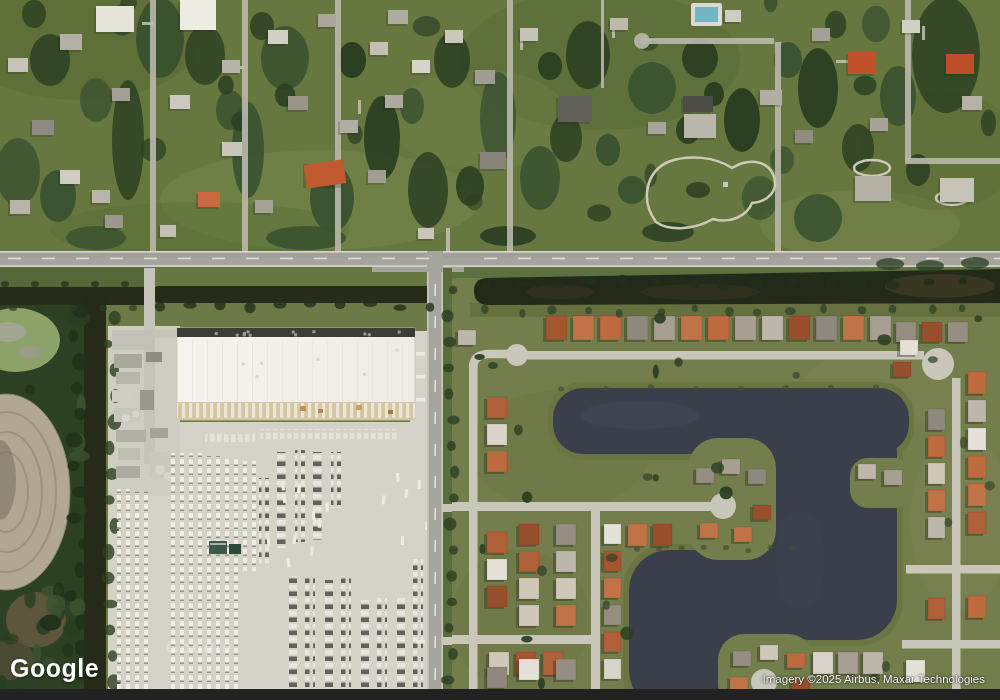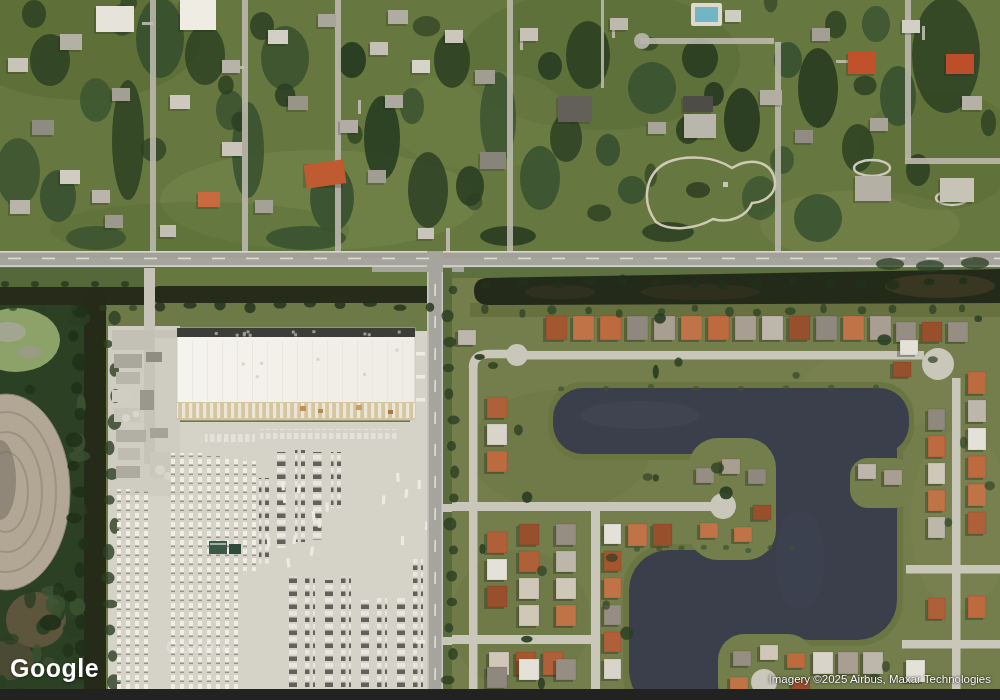--- a/index.html
+++ b/index.html
@@ -9,21 +9,21 @@
     background:#66783f;
   }
   .map-root svg{position:absolute;left:0;top:0;display:block;}
   .google-logo{
     position:absolute;left:10px;bottom:6px;
     color:#fff;font-size:25px;font-weight:700;letter-spacing:.5px;
     text-shadow:0 1px 3px rgba(0,0,0,.45), 0 0 1px rgba(0,0,0,.35);
     cursor:pointer;user-select:none;
   }
   .attribution{
-    position:absolute;right:9px;bottom:4px;
+    position:absolute;right:15px;bottom:4px;
     color:#fff;font-size:11.5px;
     text-shadow:0 0 3px rgba(0,0,0,.8), 0 0 1px rgba(0,0,0,.9);
     white-space:nowrap;user-select:none;
   }
 </style>
 </head>
 <body>
 
 <div class="map-root">
 <svg id="scene" width="1000" height="700" viewBox="0 0 1000 700">

